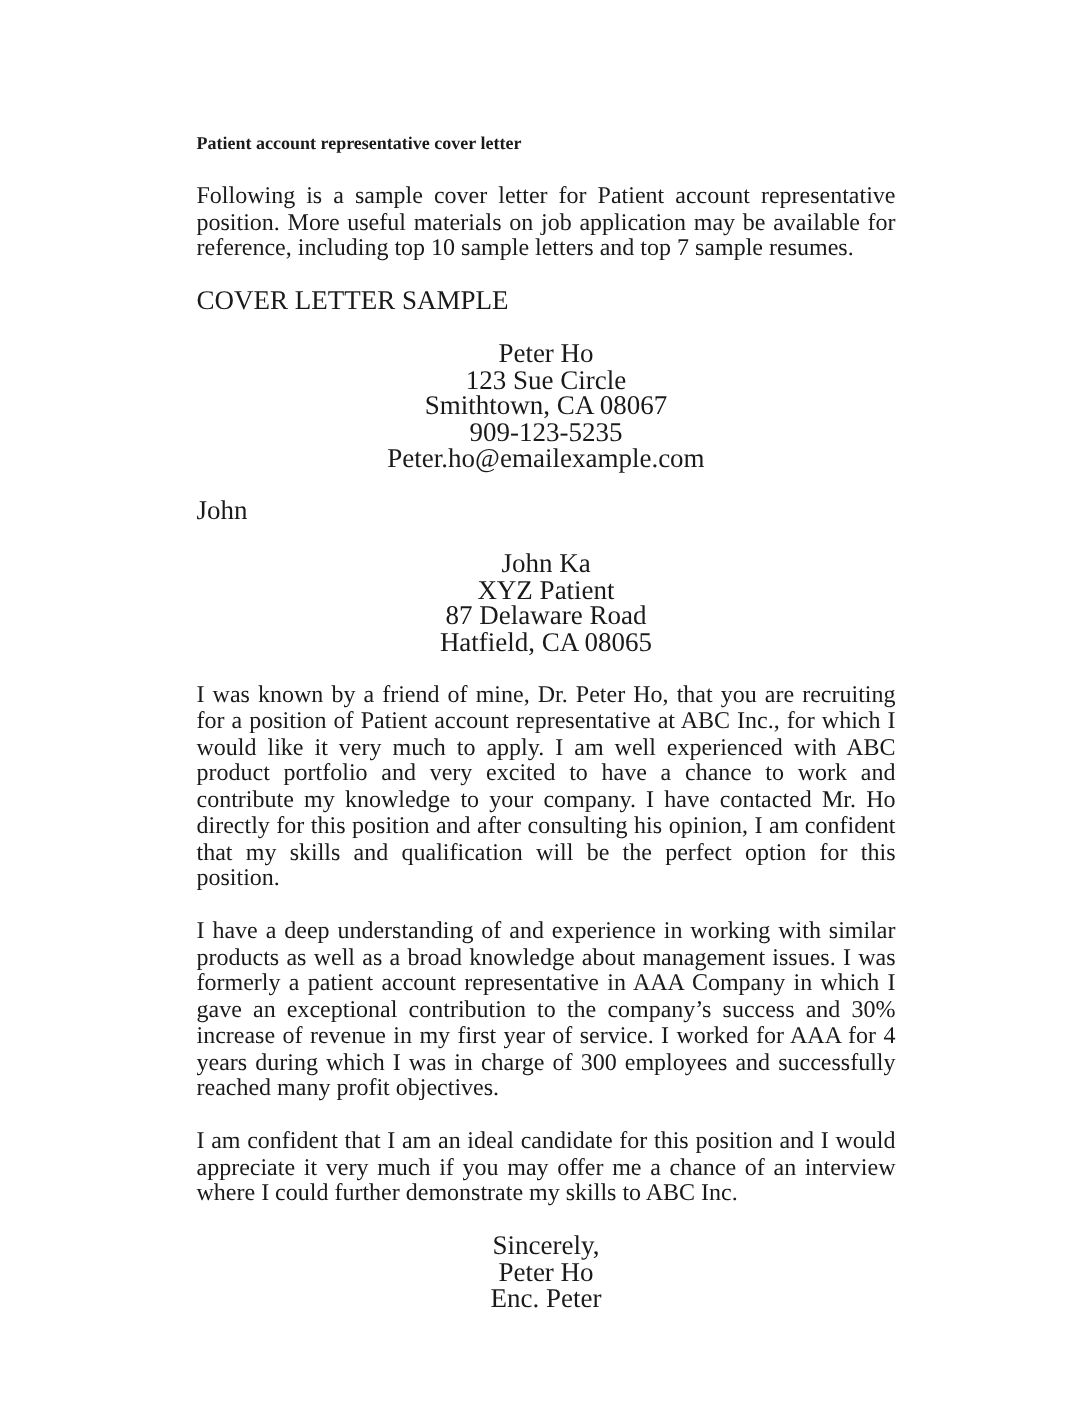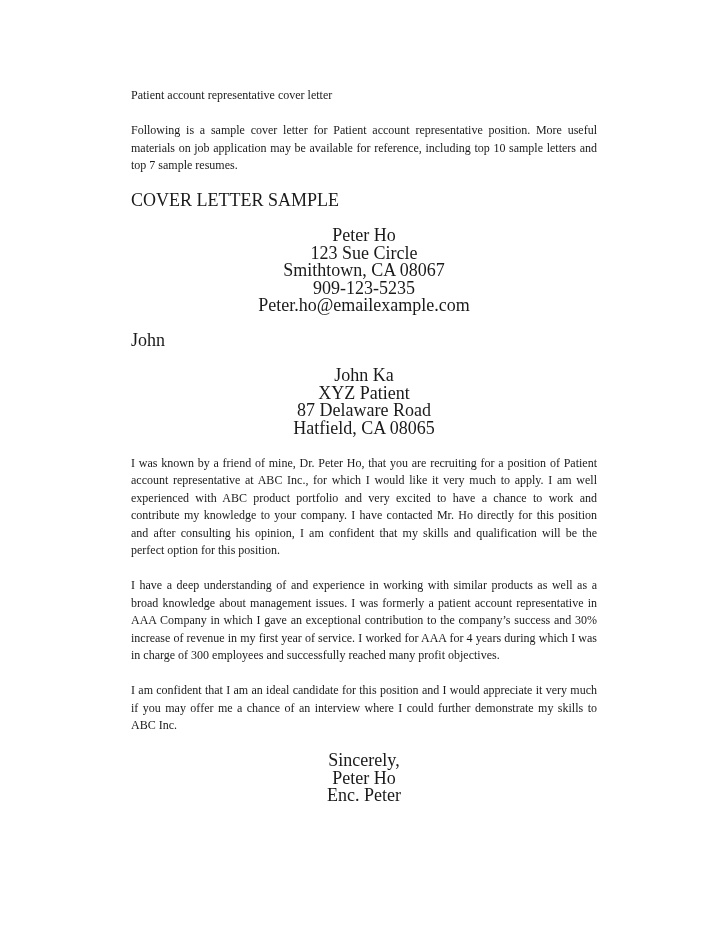--- a/index.html
+++ b/index.html
@@ -1,20 +1,20 @@
 <!DOCTYPE html>
 <html><head>
 <meta charset="utf-8">
 <style>
   html, body { margin: 0; padding: 0; background: #ffffff; }
   body { width: 728px; height: 943px; position: relative; overflow: hidden;
          font-family: "Liberation Serif", "DejaVu Serif", serif; color: #1a1a1a; }
   .page { position: absolute; left: 131px; top: 87px; width: 466px; }
-  .title { font-weight: normal; font-size: 12px; line-height: 17.5px; margin: 0 0 17.5px 0; }
-  p { margin: 0 0 17.5px 0; font-size: 12px; line-height: 17.5px; text-align: justify; }
+  .title { font-weight: bold; font-size: 12px; line-height: 17.5px; margin: 0 0 17.5px 0; }
+  p { margin: 0 0 17.5px 0; font-size: 16px; line-height: 17.5px; text-align: justify; }
   .block { margin: 0 0 17.5px 0; font-size: 18px; line-height: 17.5px; }
   .block div { white-space: nowrap; text-align: center; }
 </style>
 </head>
 <body>
 
 <div class="page">
   <div class="title">Patient account representative cover letter</div>
   <p>Following is a sample cover letter for Patient account representative position. More useful materials on job application may be available for reference, including top 10 sample letters and top 7 sample resumes.</p>
   <div class="block">COVER LETTER SAMPLE</div>

